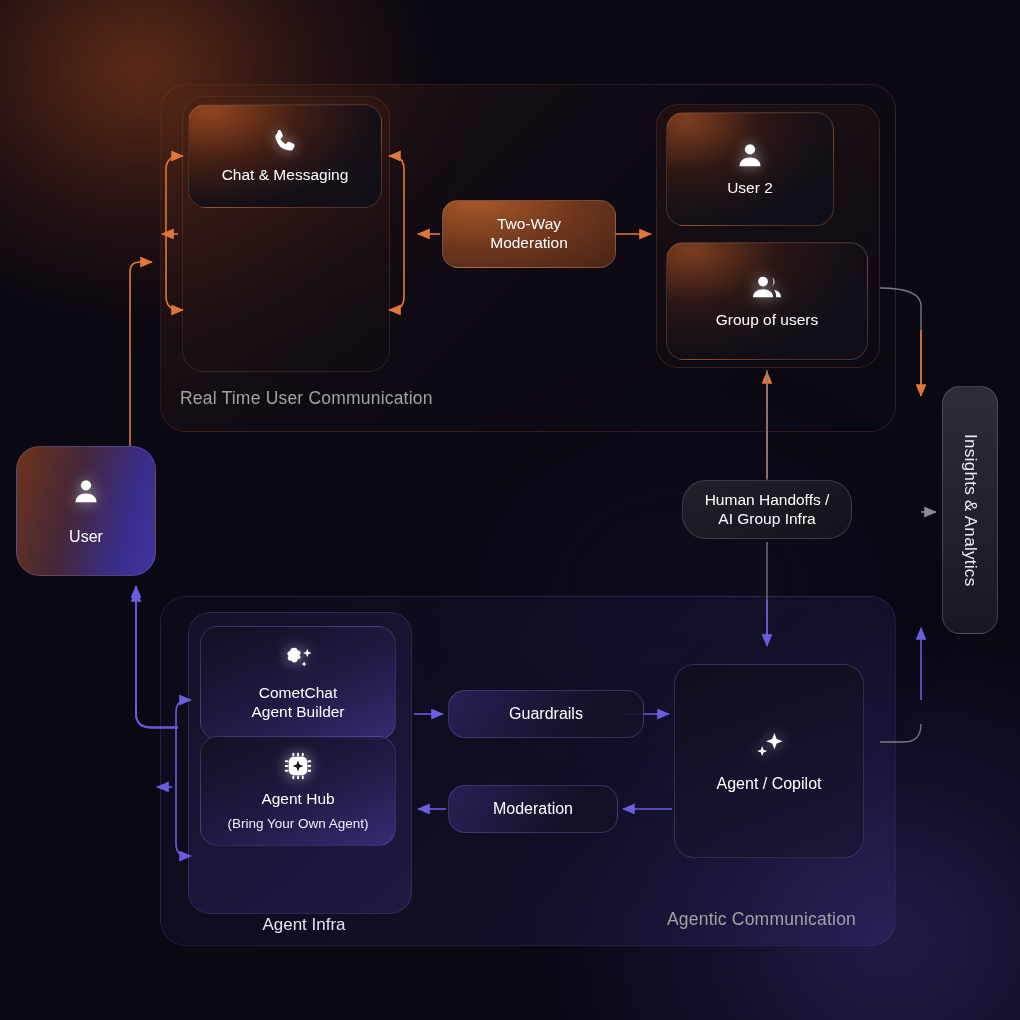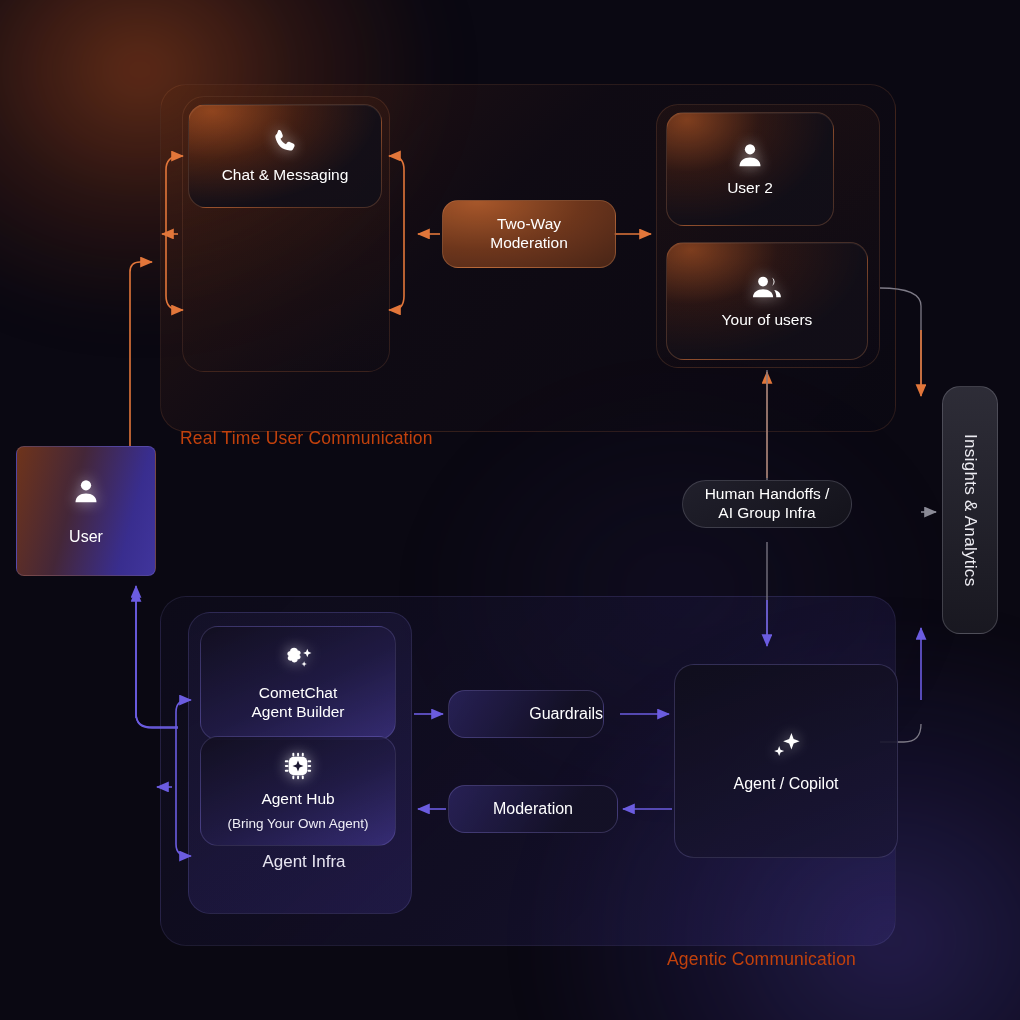--- a/index.html
+++ b/index.html
@@ -24,35 +24,35 @@
         align-items:center;justify-content:center;color:#fff;text-align:center;}
 
   
   .group{border-radius:26px;border:1px solid rgba(255,255,255,.085);}
   #grp-rt{left:160px;top:84px;width:736px;height:348px;
      background:linear-gradient(135deg,rgba(86,40,20,.40) 0%,rgba(30,18,24,.30) 42%,rgba(12,10,20,.34) 100%);
      border-color:rgba(190,110,70,.17);}
   #grp-ag{left:160px;top:596px;width:736px;height:350px;
      background:linear-gradient(135deg,rgba(16,14,30,.55) 0%,rgba(32,26,70,.35) 55%,rgba(58,48,130,.30) 100%);
      border-color:rgba(150,140,220,.13);}
-  .group-label{position:absolute;font-size:17.5px;color:#c2410c;letter-spacing:.2px;margin-top:40px;}
+  .group-label{position:absolute;font-size:17.5px;color:#a3a3a3;letter-spacing:.2px;}
   #lbl-rt{left:180px;top:388px;}
   #lbl-ag{left:667px;top:909px;}
 
   
   #sub-left{left:182px;top:96px;width:208px;height:276px;border-radius:22px;
      border:1px solid rgba(205,125,80,.16);
      background:linear-gradient(160deg,rgba(74,34,18,.34),rgba(18,14,22,.24));}
   #sub-users{left:656px;top:104px;width:224px;height:264px;border-radius:22px;
      border:1px solid rgba(205,130,85,.18);
      background:linear-gradient(160deg,rgba(70,34,18,.26),rgba(16,13,22,.26));}
   #sub-infra{left:188px;top:612px;width:224px;height:302px;border-radius:22px;
      border:1px solid rgba(150,140,225,.17);
      background:linear-gradient(150deg,rgba(26,22,52,.55),rgba(54,44,122,.38));}
-  #lbl-infra{position:absolute;left:188px;top:852px;width:232px;text-align:center;
+  #lbl-infra{position:absolute;left:188px;top:915px;width:232px;text-align:center;
      font-size:17px;color:#e6e4f0;}
 
   
   .card-o{border-radius:18px;border:1px solid rgba(220,140,90,.26);
      background:radial-gradient(120% 130% at 12% 6%, rgba(190,92,38,.62) 0%, rgba(96,44,24,.30) 36%, rgba(18,15,24,.92) 72%);
      box-shadow:inset 0 1px 0 rgba(255,255,255,.05);}
   #n-chat{left:188px;top:104px;width:194px;height:104px;align-items:center;}
   #n-voice{left:188px;top:258px;width:194px;height:104px;}
   #n-user2{left:666px;top:112px;width:168px;height:114px;}
   #n-group{left:666px;top:242px;width:202px;height:118px;}
@@ -62,32 +62,32 @@
      background:radial-gradient(130% 160% at 20% 0%, rgba(176,92,44,.95) 0%, rgba(126,62,30,.85) 46%, rgba(74,38,22,.80) 100%);}
 
   
   .card-p{border-radius:18px;border:1px solid rgba(150,140,225,.22);
      background:linear-gradient(155deg,rgba(18,15,32,.92) 0%,rgba(34,28,72,.80) 55%,rgba(70,58,150,.62) 100%);}
   #n-builder{left:200px;top:626px;width:196px;height:114px;}
   #n-hub{left:200px;top:736px;width:196px;height:110px;}
 
   .pill{border-radius:17px;border:1px solid rgba(150,140,225,.26);
      background:linear-gradient(120deg,rgba(48,40,105,.72) 0%,rgba(20,17,38,.92) 72%);}
-  #n-guard{left:448px;top:690px;width:156px;height:48px;align-items:flex-end;}
+  #n-guard{left:448px;top:690px;width:196px;height:48px;}
   #n-moder{left:448px;top:785px;width:170px;height:48px;}
 
-  #n-agent{left:674px;top:664px;width:224px;height:194px;border-radius:20px;
+  #n-agent{left:674px;top:664px;width:190px;height:194px;border-radius:20px;
      border:1px solid rgba(160,150,230,.22);
      background:linear-gradient(160deg,rgba(16,14,28,.92),rgba(26,22,54,.86));}
 
-  #n-handoff{left:682px;top:480px;width:170px;height:48px;border-radius:24px;
+  #n-handoff{left:682px;top:480px;width:170px;height:59px;border-radius:24px;
      border:1px solid rgba(190,190,210,.20);
      background:linear-gradient(150deg,rgba(34,33,44,.96),rgba(20,19,28,.96));}
 
-  #n-user{left:16px;top:446px;width:140px;height:130px;border-radius:8px;
+  #n-user{left:16px;top:446px;width:140px;height:130px;border-radius:24px;
      border:1px solid rgba(170,150,220,.22);
      background:linear-gradient(105deg,rgba(120,56,28,.92) 0%,rgba(74,42,60,.92) 40%,rgba(60,48,150,.95) 78%,rgba(68,56,165,.95) 100%);gap:12px;}
 
   #n-insights{left:942px;top:386px;width:56px;height:248px;border-radius:18px;
      border:1px solid rgba(200,200,215,.22);
      background:linear-gradient(180deg,rgba(48,47,58,.95),rgba(26,25,34,.95));}
   #insights-text{writing-mode:vertical-rl;font-size:17px;color:#edecf2;letter-spacing:.3px;white-space:nowrap;}
 
   .ico{display:block;margin-bottom:9px;filter:drop-shadow(0 0 7px rgba(255,255,255,.55));}
   .cap{font-size:15.5px;line-height:1.22;color:#fff;}
@@ -199,21 +199,21 @@
     <div class="cap">User 2</div>
   </div>
 
   <div class="node card-o" id="n-group">
     <svg class="ico" width="34" height="30" viewBox="0 0 30 24" fill="#fff">
       <circle cx="11.5" cy="7.2" r="4.3"></circle>
       <path d="M2.6 21c0-4.4 3.9-7.1 8.9-7.1s8.9 2.7 8.9 7.1z"></path>
       <path d="M19.4 3.6a4.2 4.2 0 0 1 0 7.5 5.6 5.6 0 0 0 0-7.5z"></path>
       <path d="M21.4 14.6c3.4.6 5.9 2.8 5.9 6.4h-4.1c0-2.6-.7-4.7-1.8-6.4z"></path>
     </svg>
-    <div class="cap">Your of users</div>
+    <div class="cap">Group of users</div>
   </div>
 
   <div class="node" id="n-handoff">
     <div class="cap">Human Handoffs /</div>
     <div class="cap">AI Group Infra</div>
   </div>
 
   <div class="node" id="n-insights">
     <div id="insights-text">Insights &amp; Analytics</div>
   </div>

